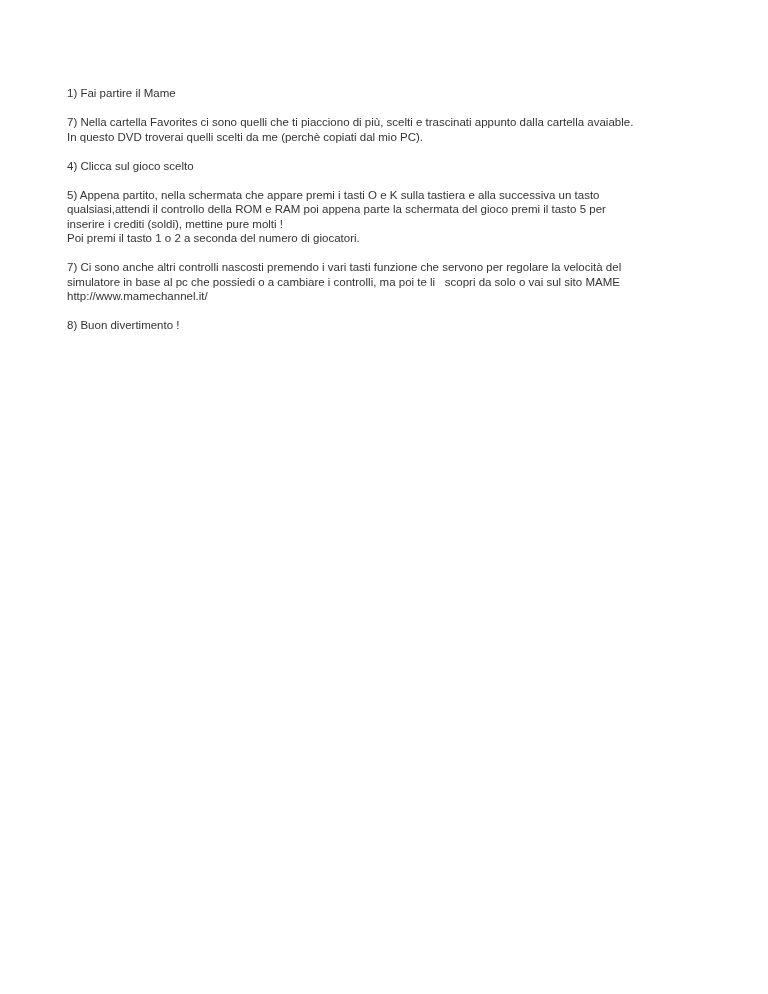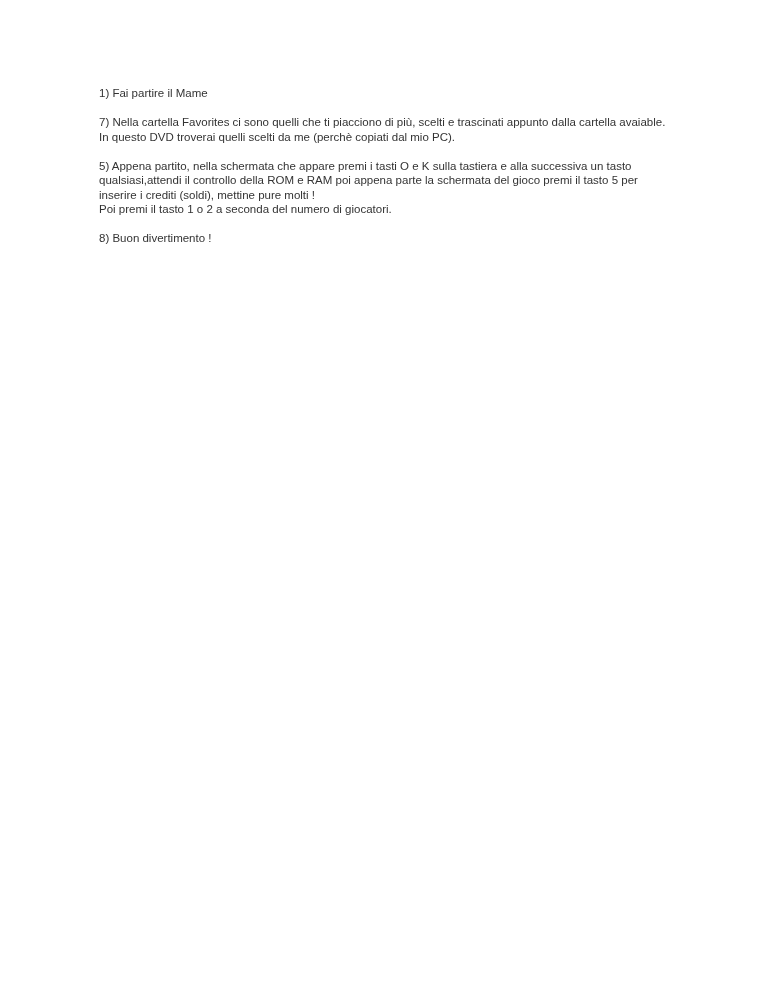--- a/index.html
+++ b/index.html
@@ -18,29 +18,30 @@
   .doc-text {
     position: absolute;
     left: 67px;
     top: 86px;
     width: 660px;
     font-family: "Liberation Sans", sans-serif;
     font-size: 11.5px;
     line-height: 14.5px;
     color: #333333;
     white-space: pre; 
-    margin-left: 32px;
   }
   .doc-text p.para {
     margin: 0 0 14.5px 0; 
     padding: 0;
   }
 </style>
 </head>
 <body>
 
 <div class="page">
   <div class="doc-text"><p class="para">1) Fai partire il Mame</p><p class="para">7) Nella cartella Favorites ci sono quelli che ti piacciono di più, scelti e trascinati appunto dalla cartella avaiable.
-In questo DVD troverai quelli scelti da me (perchè copiati dal mio PC).</p><p class="para">5) Appena partito, nella schermata che appare premi i tasti O e K sulla tastiera e alla successiva un tasto
+In questo DVD troverai quelli scelti da me (perchè copiati dal mio PC).</p><p class="para">4) Clicca sul gioco scelto</p><p class="para">5) Appena partito, nella schermata che appare premi i tasti O e K sulla tastiera e alla successiva un tasto
 qualsiasi,attendi il controllo della ROM e RAM poi appena parte la schermata del gioco premi il tasto 5 per
 inserire i crediti (soldi), mettine pure molti !
-Poi premi il tasto 1 o 2 a seconda del numero di giocatori.</p><p class="para">8) Buon divertimento !</p></div>
+Poi premi il tasto 1 o 2 a seconda del numero di giocatori.</p><p class="para">7) Ci sono anche altri controlli nascosti premendo i vari tasti funzione che servono per regolare la velocità del
+simulatore in base al pc che possiedi o a cambiare i controlli, ma poi te li   scopri da solo o vai sul sito MAME
+http://www.mamechannel.it/</p><p class="para">8) Buon divertimento !</p></div>
 </div>
 
 </body></html>

